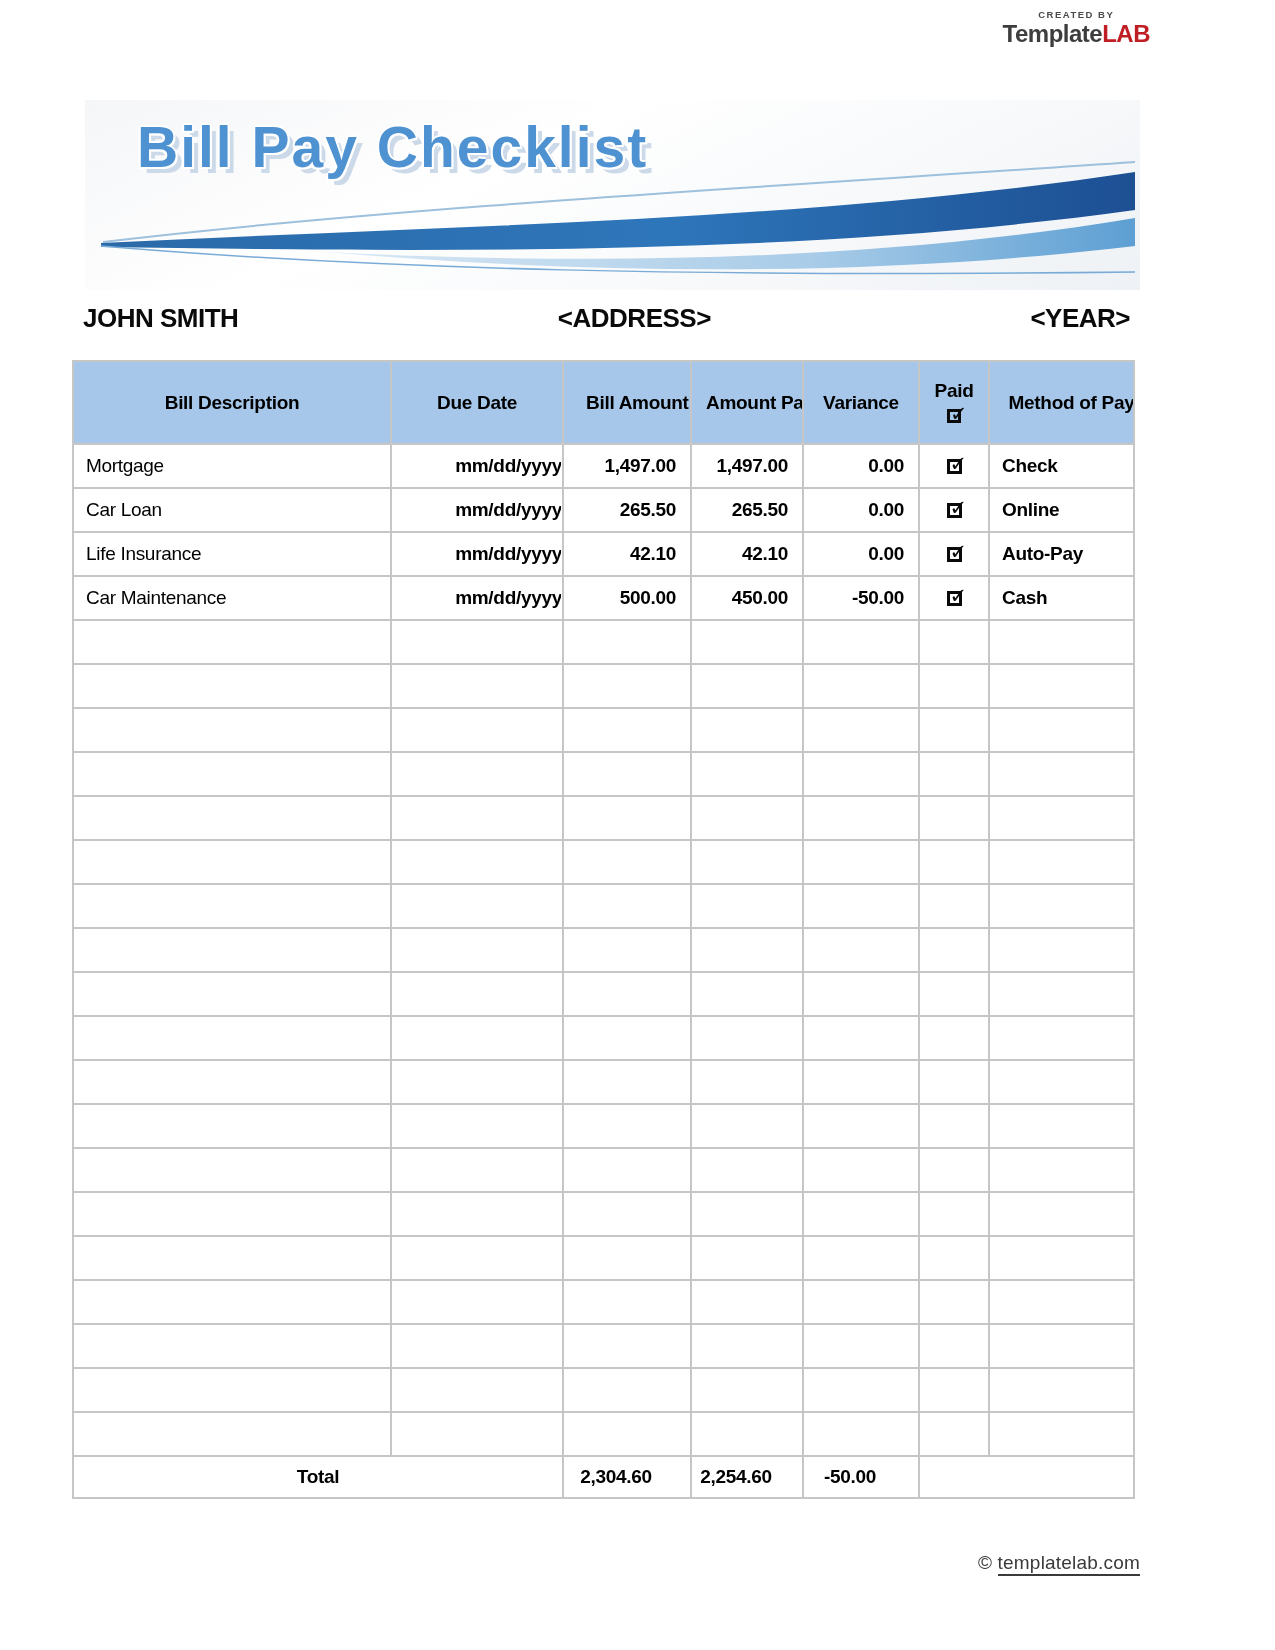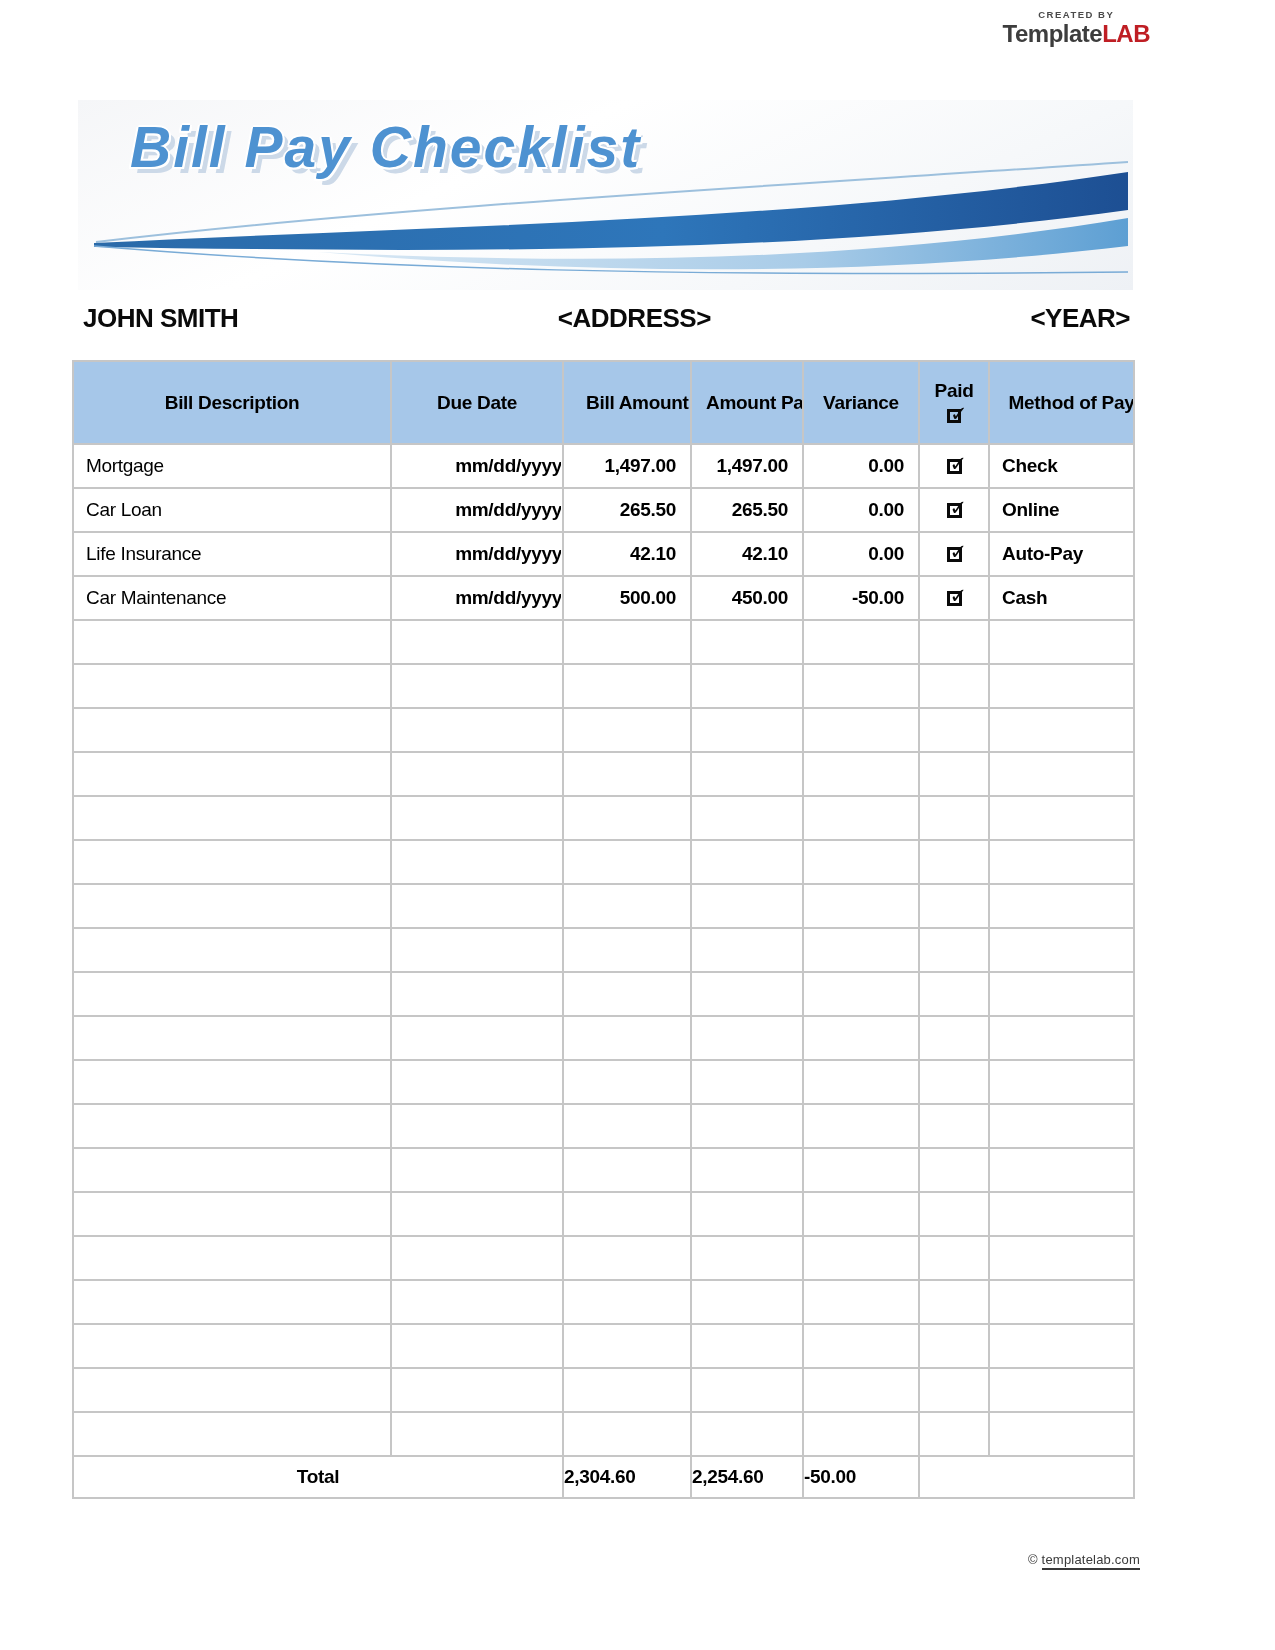--- a/index.html
+++ b/index.html
@@ -23,23 +23,22 @@
   }
   .created-by{
     font-size:9.5px;font-weight:bold;letter-spacing:1.5px;color:#4a4a4a;
     margin-bottom:2px;
   }
   .brand{font-size:24px;font-weight:bold;letter-spacing:-0.5px;color:#3d3d3d;}
   .brand .lab{color:var(--brand-red);}
 
   
   .banner{
-    position:absolute;left:78px;top:100px;width:1055px;height:190px;
+    position:absolute;left:85px;top:100px;width:1055px;height:190px;
     background:linear-gradient(155deg,#f5f6f8 0%,#ffffff 38%,#f6f8fa 72%,#eef1f5 100%);
-    font-style:italic;
   }
   .page-title{
     position:absolute;left:52px;top:14px;
     font-size:57px;font-weight:bold;letter-spacing:2px;
     color:var(--title-blue);
     text-shadow:
       2px 0 0 #ffffff,-2px 0 0 #ffffff,0 2px 0 #ffffff,0 -2px 0 #ffffff,
       2px 2px 0 #ffffff,-2px 2px 0 #ffffff,
       6px 6px 0 #ccd9e8;
   }
@@ -77,38 +76,38 @@
   td.c-due{text-align:right;padding-left:9px;font-weight:bold;border-radius:16px;}
   td.c-num{text-align:right;padding-right:14px;font-weight:bold;}
   td.c-chk{text-align:center;}
   td.c-method{text-align:left;padding-left:12px;font-weight:bold;}
 
   tfoot td{
     height:42px;font-weight:bold;background:#ffffff;
     border-top:2px solid #9d9d9d;border-bottom:3px solid #8f8f8f;
   }
   tfoot td.t-label{text-align:center;}
-  tfoot td.c-num{text-align:left;padding-right:22px;}
+  tfoot td.c-num{text-align:center;padding-right:22px;}
 
   
   .cbx{
     display:inline-block;position:relative;width:15px;height:15px;
     border:3px solid #0a0a0a;vertical-align:middle;
   }
   .cbx::after{
     content:"\2713";
     position:absolute;left:0px;top:-9px;
     font-size:21px;font-weight:bold;color:#0a0a0a;line-height:1;
   }
   thead .cbx{width:14px;height:14px;margin-top:2px;}
 
   
   .footer{
     position:absolute;right:135px;top:1552px;
-    font-size:13px;color:#3a3a3a;letter-spacing:0.2px;
+    font-size:19px;color:#3a3a3a;letter-spacing:0.2px;
   }
   .footer .link{border-bottom:2px solid #3a3a3a;padding-bottom:1px;}
 </style>
 </head>
 <body>
 
 <div class="logo-block">
   <div class="created-by">CREATED BY</div>
   <div class="brand"><span>Template</span><span class="lab">LAB</span></div>
 </div>

